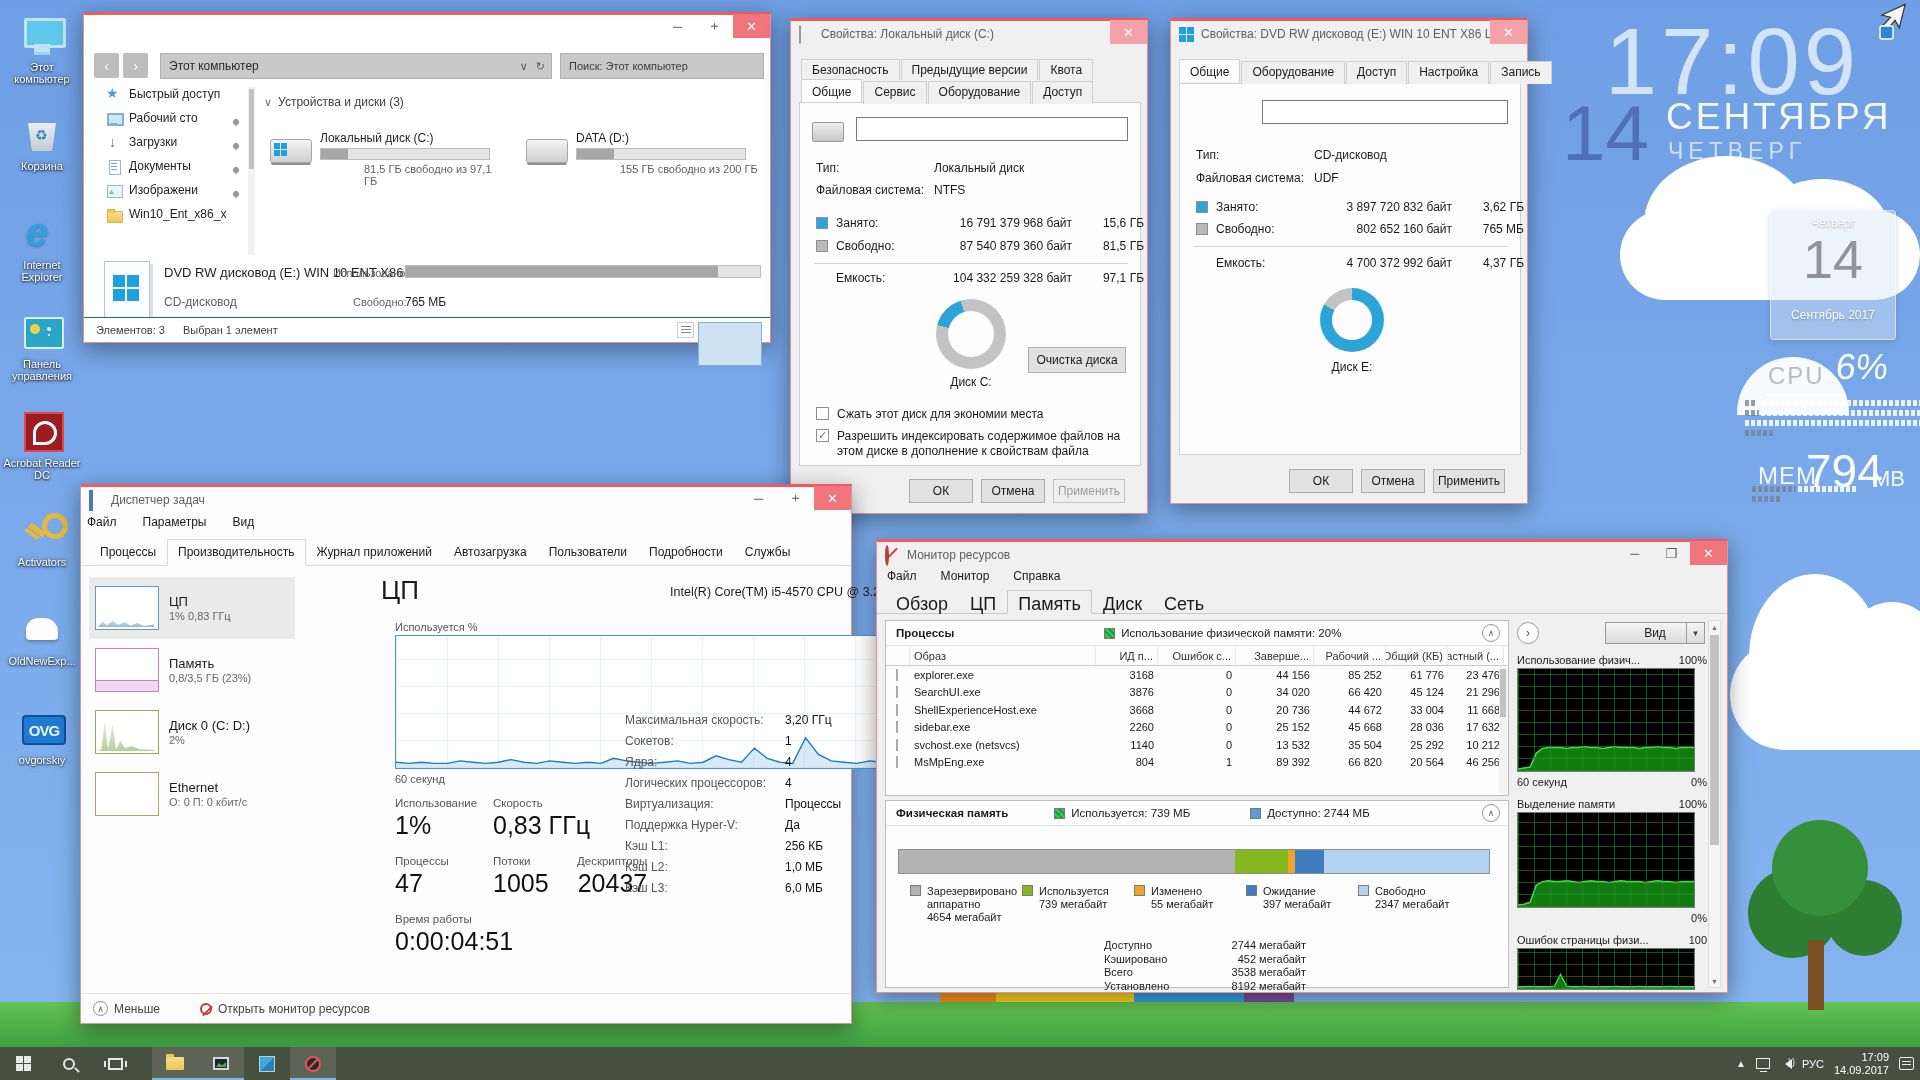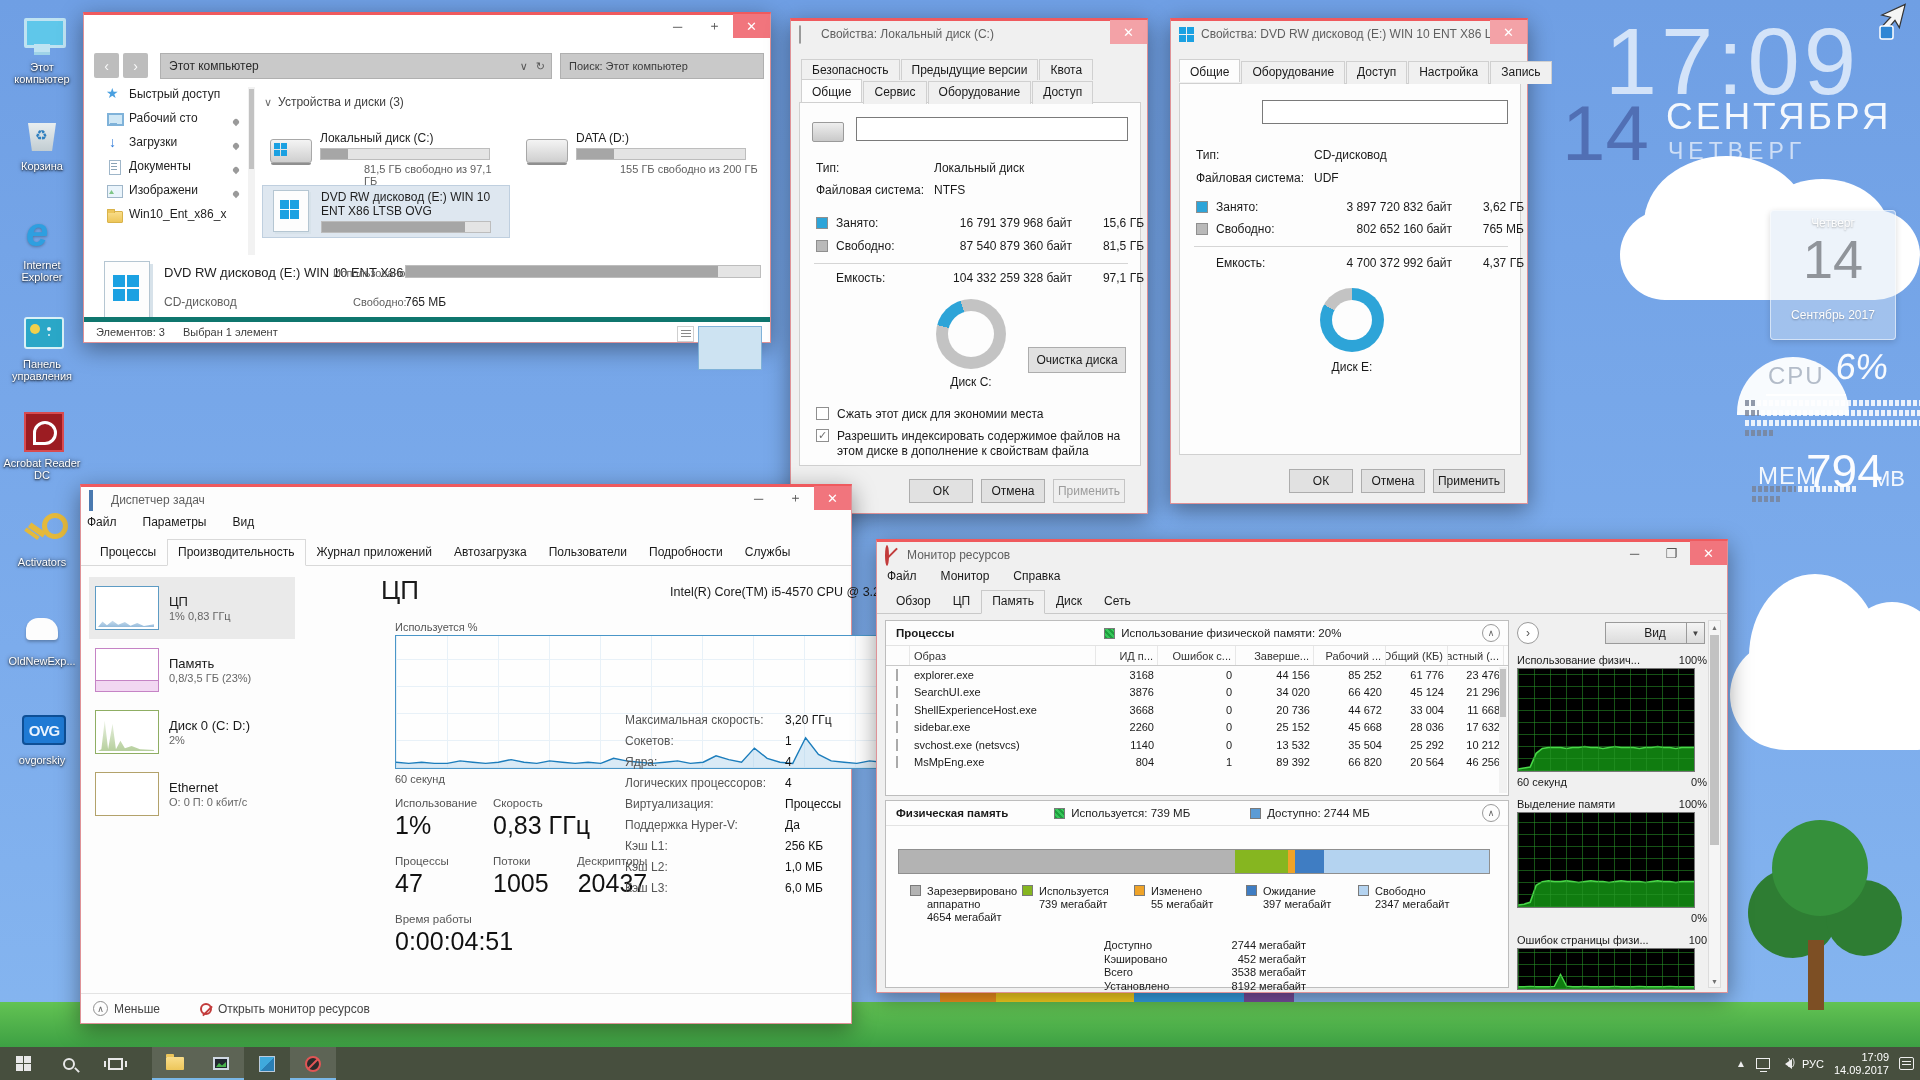--- a/index.html
+++ b/index.html
@@ -132,21 +132,21 @@
  linear-gradient(#1ba1e2,#1ba1e2) right top/12px 12px no-repeat,
  linear-gradient(#1ba1e2,#1ba1e2) left bottom/12px 12px no-repeat,
  linear-gradient(#1ba1e2,#1ba1e2) right bottom/12px 12px no-repeat;}
 #ex-details .d-title{position:absolute;left:80px;top:10px;font-size:13px;color:#1e1e1e;}
 #ex-details .d-type{position:absolute;left:80px;top:40px;font-size:12px;color:#5f5f5f;}
 #ex-details .d-usedlbl{position:absolute;left:249px;top:12px;font-size:11px;color:#5f5f5f;}
 #ex-details .d-bar{position:absolute;left:321px;top:10px;width:356px;height:13px;background:#e4e4e4;border:1px solid #bdbdbd;}
 #ex-details .d-fill{height:100%;background:#a6a6a6;}
 #ex-details .d-freelbl{position:absolute;left:269px;top:41px;font-size:11px;color:#5f5f5f;}
 #ex-details .d-free{position:absolute;left:321px;top:40px;font-size:12px;color:#1e1e1e;}
-#ex-status{position:absolute;left:0;bottom:0;width:100%;height:25px;border-top:5px solid #0f766e;background:#fff;font-size:11px;color:#3c3c3c;display:flex;align-items:center;}
+#ex-status{position:absolute;left:0;bottom:0;width:100%;height:25px;border-top:1px solid #0f766e;background:#fff;font-size:11px;color:#3c3c3c;display:flex;align-items:center;}
 #ex-status .st1{margin-left:12px;}
 #ex-status .st2{margin-left:18px;}
 .viewics{position:absolute;right:8px;top:4px;display:flex;gap:4px;}
 .viewic{width:17px;height:16px;border:1px solid #cfcfcf;position:relative;}
 .viewic.lines::after{content:"";position:absolute;left:3px;top:3px;width:10px;height:1px;background:#8a8a8a;box-shadow:0 3px 0 #8a8a8a,0 6px 0 #8a8a8a;}
 .viewic.thumb{background:#cde3f2;border-color:#7fb2d9;}
 
 
 .dlg{background:#f0f0f0;}
 .dlg-tabs{position:absolute;display:flex;}
@@ -202,21 +202,21 @@
 .tmd-row{display:flex;height:21px;align-items:center;}
 .tmd-row .l{width:160px;color:#555;flex:none;}
 .tmd-row .v{color:#111;}
 #tm-footer{position:absolute;left:0;bottom:0;width:100%;height:30px;border-top:1px solid #e3e3e3;display:flex;align-items:center;font-size:12px;color:#444;}
 .circ-ic{width:15px;height:15px;border:1px solid #8f8f8f;border-radius:50%;display:flex;align-items:center;justify-content:center;font-size:9px;color:#666;margin-right:6px;flex:none;}
 
 
 #resmon{left:876px;top:539px;width:852px;height:454px;}
 #rm-menu{position:absolute;left:10px;top:27px;display:flex;gap:24px;font-size:12px;color:#1a1a1a;}
 #rm-tabs{position:absolute;left:0;top:48px;width:100%;height:24px;border-bottom:1px solid #c9c9c9;display:flex;padding-left:8px;}
-.rm-tab{font-size:12px;color:#1a1a1a;padding:3px 10px;border:1px solid transparent;margin-bottom:-1px;}
+.rm-tab{font-size:18px;color:#1a1a1a;padding:3px 10px;border:1px solid transparent;margin-bottom:-1px;}
 .rm-tab.is-active{background:#f0f0f0;border:1px solid #c9c9c9;border-bottom:1px solid #f0f0f0;}
 .rm-panel{position:absolute;background:#fdfdfd;border:1px solid #bdbdbd;}
 .rm-phead{height:25px;border-bottom:1px solid #e3e3e3;display:flex;align-items:center;font-size:11.5px;color:#1a1a1a;position:relative;}
 .rm-phead .pt{font-weight:bold;margin-left:10px;}
 .legend-sq{width:11px;height:11px;flex:none;margin-right:6px;border:1px solid #7a7a7a;}
 .chev-circ{position:absolute;right:8px;top:3px;width:18px;height:18px;border:1px solid #9a9a9a;border-radius:50%;display:flex;align-items:center;justify-content:center;font-size:9px;color:#666;}
 #rm-cols{display:grid;grid-template-columns:24px 186px 62px 78px 78px 72px 62px 56px;height:20px;border-bottom:1px solid #c9c9c9;font-size:11px;color:#333;align-items:center;}
 #rm-cols .c{padding:0 4px;border-right:1px solid #e8e8e8;height:100%;display:flex;align-items:center;white-space:nowrap;overflow:hidden;}
 #rm-cols .c.num{justify-content:flex-end;}
 .rm-row{display:grid;grid-template-columns:24px 186px 62px 78px 78px 72px 62px 56px;height:17.5px;font-size:11px;color:#1a1a1a;align-items:center;}
@@ -466,30 +466,20 @@
           <div class="t-ic drv-d"></div>
           <div class="t-body">
             <div class="t-name">DATA (D:)</div>
             <div class="t-bar">
               <div class="t-fill" style="width: 22%;"></div>
             </div>
             <div class="t-info">155 ГБ свободно из 200 ГБ</div>
           </div>
         </div>
 
-        <div class="tile is-active">
-          <div class="t-ic drv-e"></div>
-          <div class="t-body">
-            <div class="t-name">DVD RW дисковод (E:) WIN 10 ENT X86 LTSB OVG</div>
-            <div class="t-bar">
-              <div class="t-fill" style="width: 85%;"></div>
-            </div>
-
-          </div>
-        </div>
       </div>
 
     <div id="ex-details">
       <div class="big-ic"></div>
       <div class="d-title">DVD RW дисковод (E:) WIN 10 ENT X86 ...</div>
       <div class="d-usedlbl">Использовано:</div>
       <div class="d-bar">
           <div class="d-fill" id="det-fill" style="width: 88%;"></div>
         </div>
       <div class="d-type">CD-дисковод</div>

